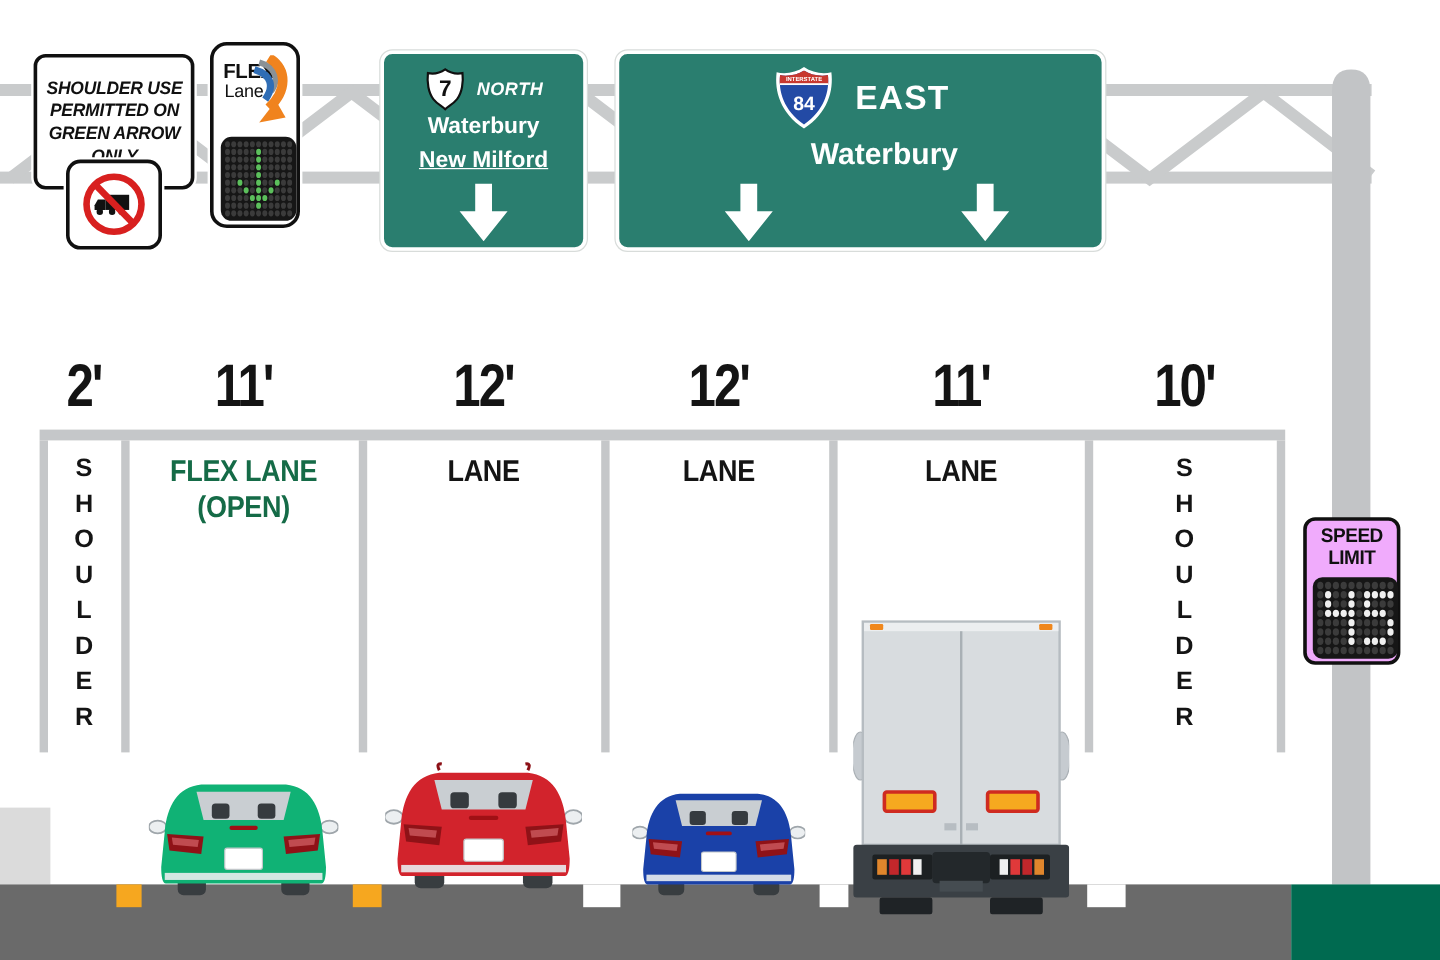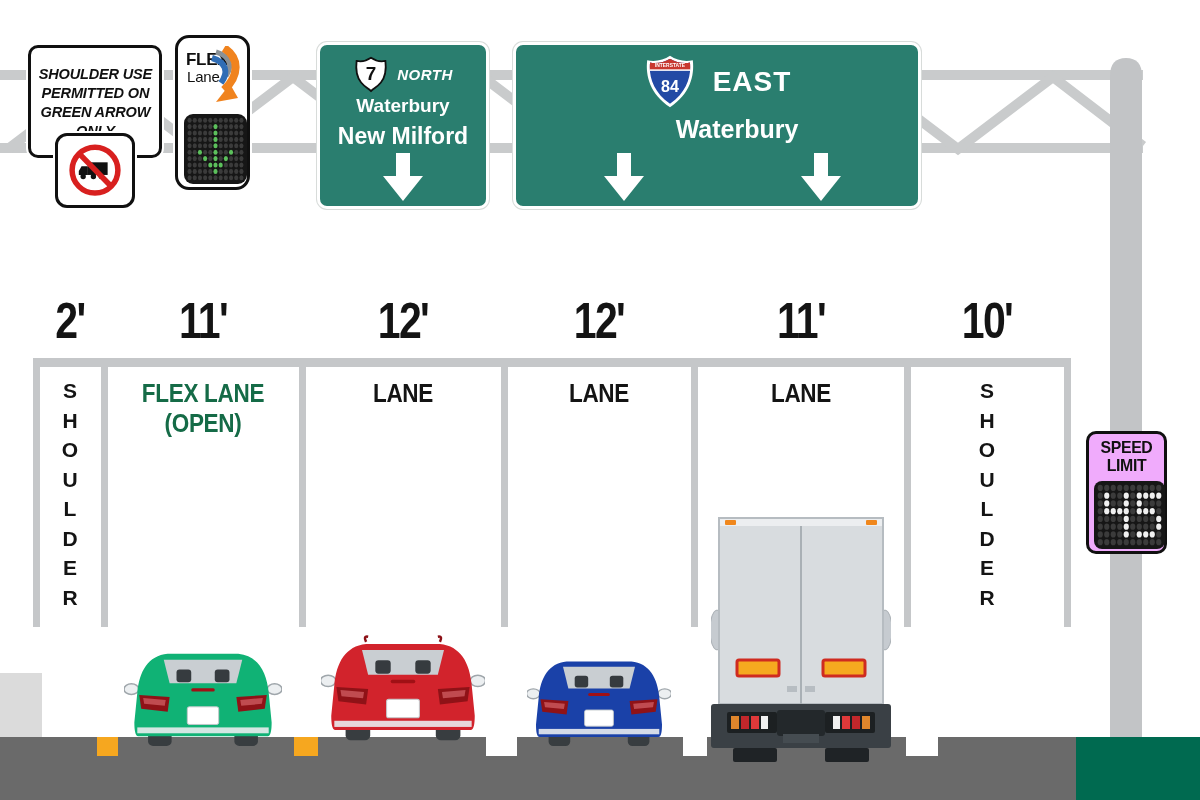--- a/index.html
+++ b/index.html
@@ -32,21 +32,21 @@
   #flex-word1{left:8px;top:12px;font-size:17px;font-weight:800;color:#101010;letter-spacing:-.3px;}
   #flex-word2{left:9px;top:30px;font-size:15px;color:#101010;letter-spacing:-.2px;}
   #flex-led{left:6px;top:76px;width:57px;height:64px;background:#161616;border-radius:9px;padding:3px;}
 
   
   #sign-us7{left:317px;top:42px;width:166px;height:161px;}
   #us7-header{left:0;top:10px;width:100%;display:flex;align-items:center;justify-content:center;gap:8px;}
   #us7-north{font-size:15px;font-weight:bold;letter-spacing:.5px;font-style:italic;}
   .dest{width:100%;text-align:center;font-weight:bold;}
   #us7-dest1{left:0;top:50px;font-size:19px;}
-  #us7-dest2{left:0;top:78px;font-size:23px;}
+  #us7-dest2{left:0;top:78px;font-size:19px;text-decoration:underline;}
   #us7-arrow{left:61px;top:108px;width:44px;height:48px;}
 
   
   #sign-i84{left:513px;top:42px;width:402px;height:161px;}
   #i84-header{left:0;top:8px;width:100%;display:flex;align-items:center;justify-content:center;gap:16px;}
   #i84-east{font-size:28px;font-weight:bold;letter-spacing:1px;}
   #i84-dest{left:0;top:70px;font-size:25px;padding-left:20px;}
   .i84-arrow{top:108px;width:44px;height:48px;}
   #i84-arrow-1{left:86px;}
   #i84-arrow-2{left:283px;}

